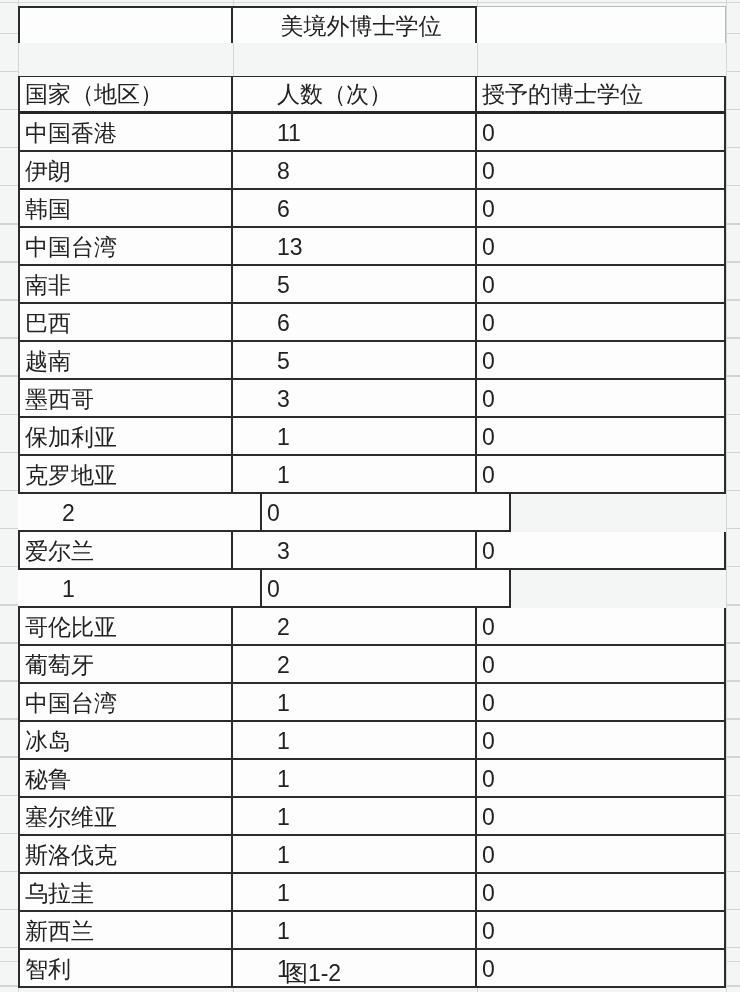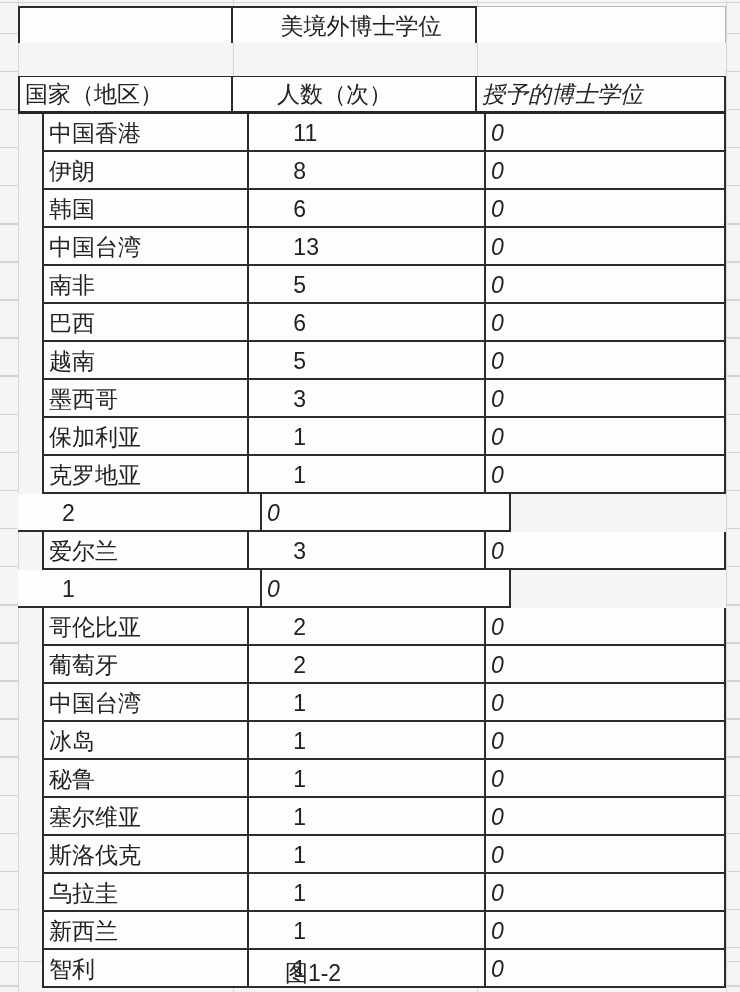--- a/index.html
+++ b/index.html
@@ -59,21 +59,21 @@
     display: flex;
     align-items: flex-end;
     padding: 0 0 4px 5px;
     font-size: 23px;
     line-height: 1.1;
     white-space: nowrap;
     overflow: hidden;
   }
   .c1 { width: 215px; }
   .c2 { width: 244px; padding-left: 44px; }
-  .c3 { width: 249px; font-style: italic; }
+  .c3 { width: 249px; }
 
   
   .title-row .cell { height: 37px; }
   .title-row .c1 {
     border-left: 2px solid #2b2b2b;
     border-top: 2px solid #2b2b2b;
     border-right: 2px solid #2b2b2b;
   }
   .title-row .c2 {
     border-top: 2px solid #2b2b2b;
@@ -95,21 +95,21 @@
     margin-top: 33px;
   }
   .header-row .c1 { border-left: 2px solid #2b2b2b; }
 
   
   .data-row .cell {
     height: 38px;
     border-bottom: 2px solid #2b2b2b;
     border-right: 2px solid #2b2b2b;
   }
-  .data-row .c1 { border-left: 2px solid #2b2b2b; margin-left: 24px; }
+  .data-row .c1 { border-left: 2px solid #2b2b2b; }
 
   
   #caption-row {
     position: absolute;
     left: 233px;
     top: 955px;
     width: 244px;
     height: 37px;
     z-index: 1;
     display: flex;

